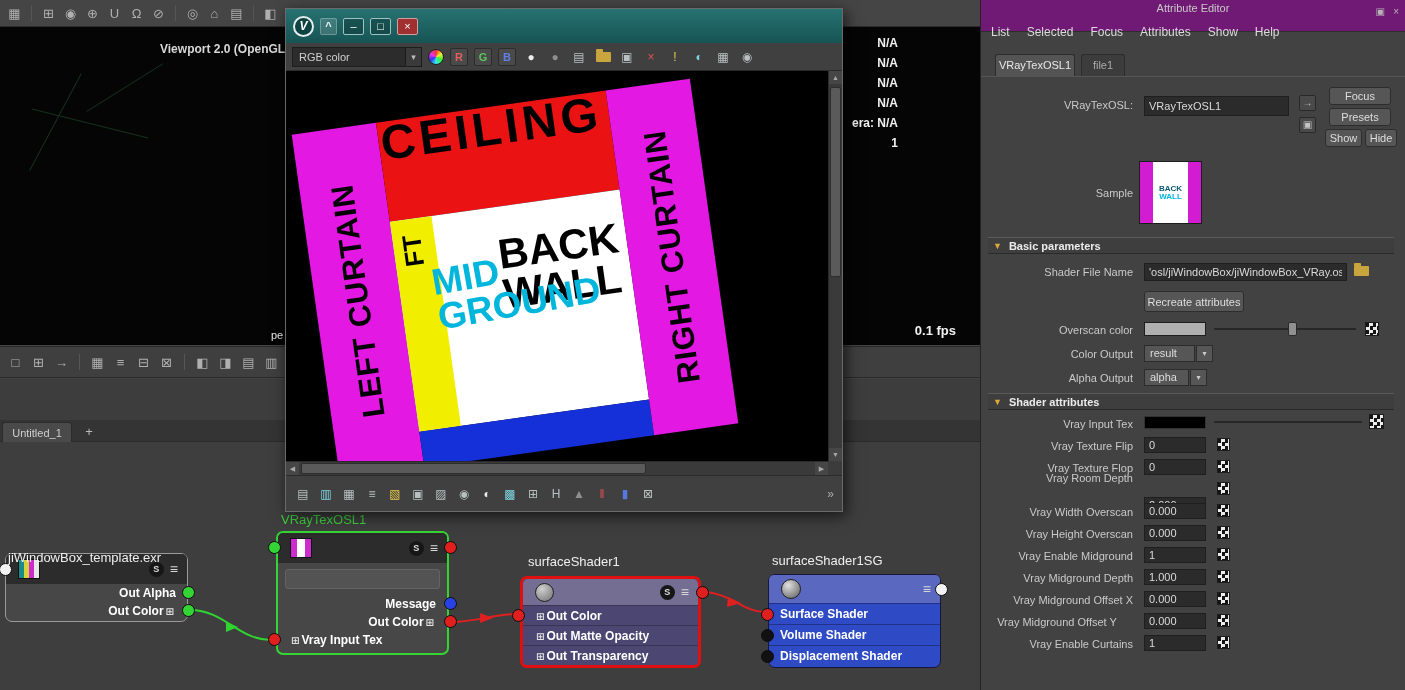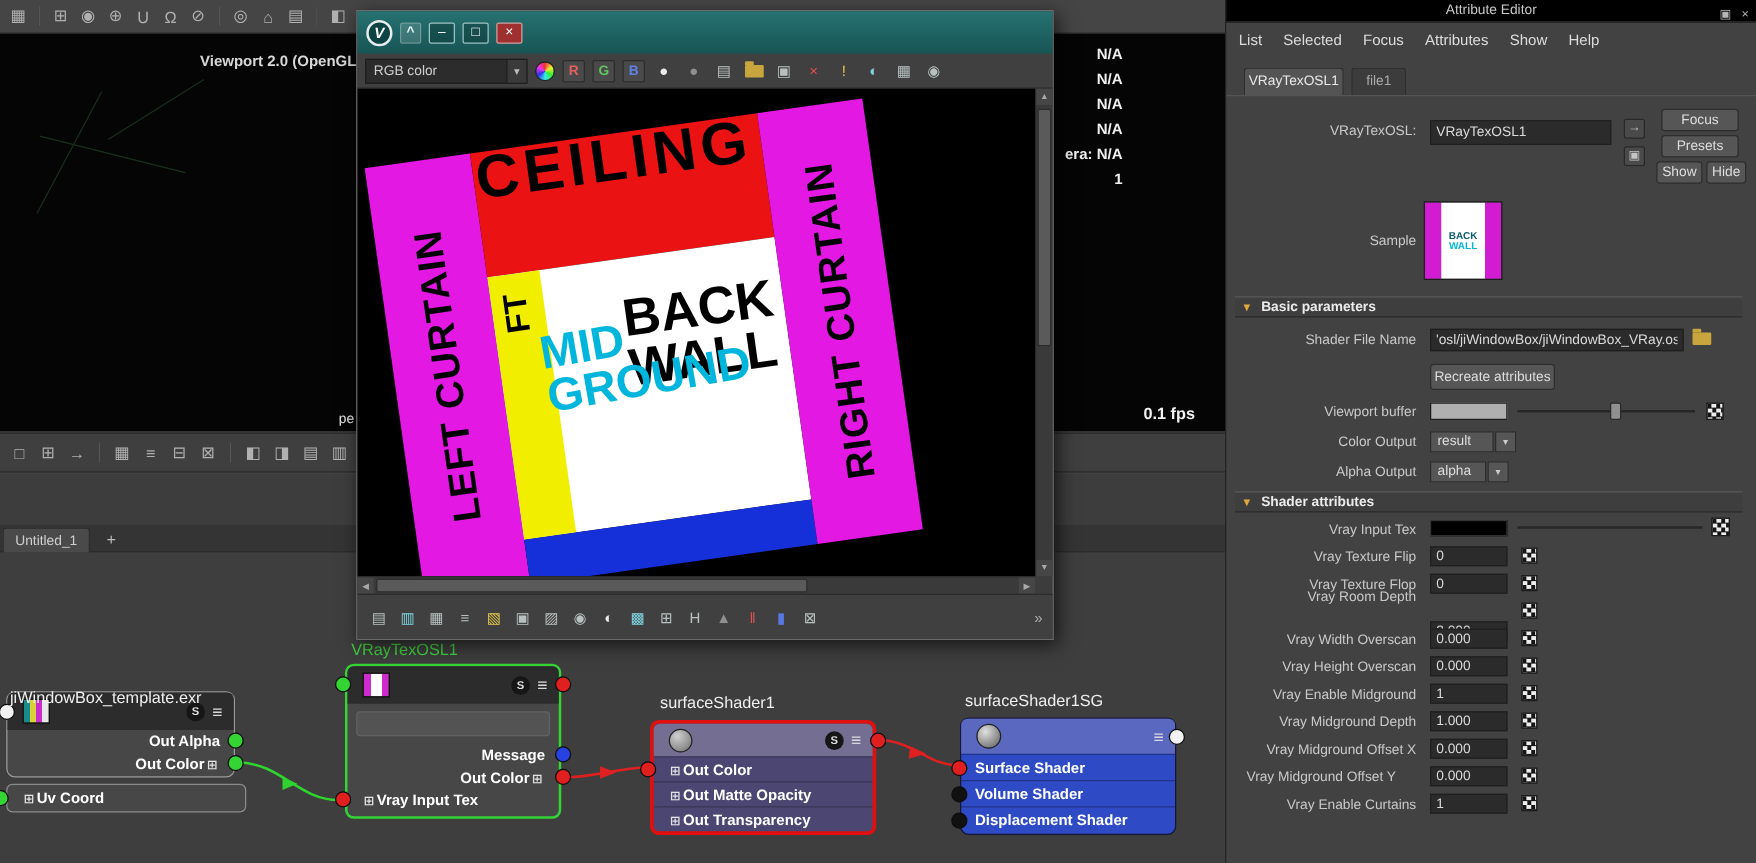--- a/index.html
+++ b/index.html
@@ -114,21 +114,21 @@
     color:#000; font-weight:bold; font-size:26px; }
   .backtxt { position:absolute; right:8px; top:28px; color:#000; font-weight:bold; font-size:42px;
     line-height:.95; text-align:left; z-index:1; }
   .midtxt { position:absolute; left:34px; top:46px; color:#00b6dc; font-weight:bold; font-size:37px;
     line-height:.95; z-index:2; transform:rotate(-2deg); }
   #floor { position:absolute; left:0; bottom:0; width:100%; height:36px; background:#1530d8; }
 
   
   #ae { position:absolute; left:980px; top:0; width:425px; height:690px; background:#424242;
     border-left:1px solid #232323; color:#ccc; font-size:11px; }
-  #ae-titlebar { position:absolute; left:0; top:0; width:100%; height:18px; background:#000000;
+  #ae-titlebar { position:absolute; left:0; top:0; width:100%; height:32px; background:#701a75;
     border-bottom:1px solid #2d2d2d; text-align:center; line-height:17px; color:#c8c8c8; }
   .ae-win-ic { position:absolute; top:3px; font-size:10px; color:#b5b5b5; }
   #ae-menu { position:absolute; left:0; top:20px; width:100%; height:24px; display:flex; gap:17px;
     padding:0 10px; align-items:center; color:#dcdcdc; font-size:12px; }
   .ae-tab { position:absolute; top:54px; height:22px; font-size:11px; text-align:center; line-height:21px;
     border:1px solid #2c2c2c; border-bottom:none; border-radius:3px 3px 0 0; }
   .ae-tab.active { background:#545454; color:#e8e8e8; }
   .ae-tab.inactive { background:#3c3c3c; color:#aaa; }
   #ae-content { position:absolute; left:0; top:76px; width:100%; height:614px; border-top:1px solid #555; }
   .ae-label { position:absolute; left:0; width:158px; text-align:right; padding-right:6px; color:#c9c9c9; }
@@ -248,26 +248,20 @@
     </div>
     <div class="nrow r">
       <span>Out Alpha</span>
       <div class="port p-green" style="right:-8px;top:2px;"></div>
     </div>
     <div class="nrow r">
       <span>Out Color</span><span class="pbox">⊞</span>
       <div class="port p-green" style="right:-8px;top:2px;"></div>
     </div>
   </div>
-  <div class="node" style="left:5px;top:627px;width:192px;height:23px;background:#474747;border:1px solid #8c8c8c;border-radius:5px;">
-    <div class="nrow" style="height:21px;line-height:21px;">
-      <span class="pbox">⊞</span><span>Uv Coord</span>
-      <div class="port p-green" style="left:-12px;top:4px;"></div>
-    </div>
-  </div>
 
   <div class="node-title" style="left:281px;top:512px;color:#3fd43f;">VRayTexOSL1</div>
   <div class="node" style="left:276px;top:531px;width:173px;height:124px;background:#474747;border:2px solid #35d435;">
     <div class="nheader">
       <div class="nthumb" style="background:linear-gradient(90deg,#cb2ccb 0 28%,#ffffff 28% 72%,#cb2ccb 72%);"></div>
       <div class="sbadge">S</div>
       <div class="nburger">≡</div>
       <div class="port p-green" style="left:-10px;top:8px;"></div>
       <div class="port p-red" style="right:-10px;top:8px;"></div>
     </div>
@@ -463,21 +457,21 @@
     <div class="section-hd" style="top:160px;">
       <span class="arr">▼</span>
       <span class="txt">Basic parameters</span>
     </div>
     <div class="ae-label" style="top:189px;">Shader File Name</div>
     <input class="ae-field" style="left: 163px; top: 186px; width: 203px; height: 18px;" value="'osl/jiWindowBox/jiWindowBox_VRay.oso">
     <div style="position:absolute;left:373px;top:189px;">
       <div class="folder-ic"></div>
     </div>
     <div class="ae-btn" style="left:163px;top:214px;width:100px;height:21px;line-height:20px;">Recreate attributes</div>
-    <div class="ae-label" style="top:247px;">Viewport buffer</div>
+    <div class="ae-label" style="top:247px;">Overscan color</div>
     <div style="position:absolute;left:163px;top:245px;width:62px;height:14px;background:#b0b0b0;border:1px solid #1e1e1e;"></div>
     <div class="slider-track" style="left:233px;top:245px;width:142px;">
       <div class="slider-handle" style="left:74px;"></div>
     </div>
     <div class="checker" style="left:384px;top:245px;width:14px;height:14px;"></div>
     <div class="ae-label" style="top:271px;">Color Output</div>
     <div class="dd" style="left:163px;top:268px;width:51px;">result</div>
     <div class="dd-arrow" style="left:215px;top:268px;">▾</div>
     <div class="ae-label" style="top:295px;">Alpha Output</div>
     <div class="dd" style="left:163px;top:292px;width:45px;">alpha</div>

